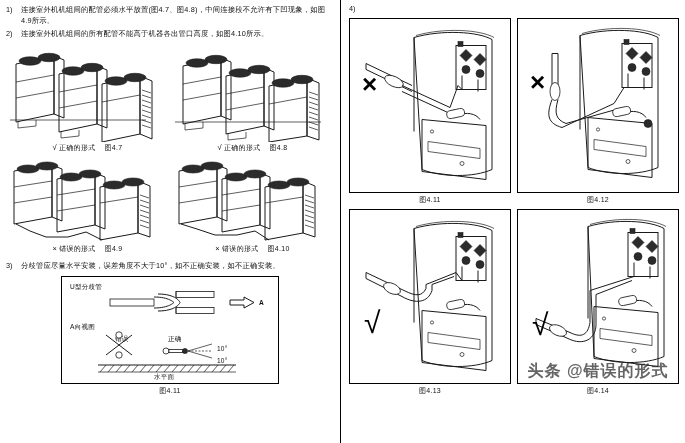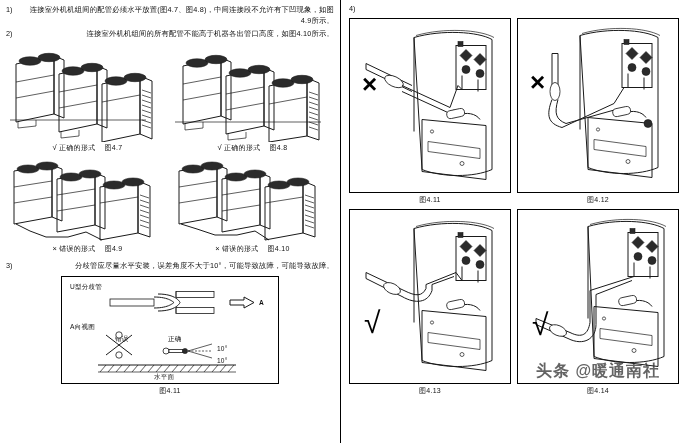--- a/index.html
+++ b/index.html
@@ -50,21 +50,20 @@
   }
   .note-num {
     flex: 0 0 auto;
     width: 15px;
     font-size: 7.3px;
   }
   .note-text {
     flex: 1 1 auto;
     font-size: 7.3px;
     letter-spacing: 0.2px;
-    text-align: right;
   }
 
   
   .units-row {
     display: flex;
     justify-content: space-between;
     padding: 0 6px;
     box-sizing: border-box;
   }
   .unit-group {
@@ -390,21 +389,21 @@
         <span class="mark">×</span><span>错误的形式</span><span class="figno">图4.9</span>
       </div>
       <div class="caption">
         <span class="mark">×</span><span>错误的形式</span><span class="figno">图4.10</span>
       </div>
     </div>
 
     <div class="note-block" style="padding-top:6px;">
       <div class="note-line">
         <span class="note-num">3)</span>
-        <span class="note-text">分歧管应尽量水平安装，误差角度不大于10°，可能导致故障，可能导致故障。</span>
+        <span class="note-text">分歧管应尽量水平安装，误差角度不大于10°，如不正确安装，如不正确安装。</span>
       </div>
     </div>
 
     <div class="detail-wrap">
       <div class="detail-box">
         <span class="detail-label" style="left:8px; top:6px;">U型分歧管</span>
         <span class="detail-label" style="left:8px; top:46px;">A向视图</span>
         <span class="detail-label" style="left:197px; top:22px; font-weight:bold;">A</span>
         <span class="detail-label" style="left:53px; top:58px;">错误</span>
         <span class="detail-label" style="left:106px; top:58px;">正确</span>
@@ -632,20 +631,20 @@
               <path class="ink" d="M18 108 L52 122" stroke-width="1.2"></path>
               <path class="ink" d="M18 114 L50 128" stroke-width="1.2"></path>
               <path class="ink" d="M18 108 L18 114"></path>
               <ellipse class="ink-fill-white" cx="40" cy="120" rx="9" ry="5" transform="rotate(23 40 120)"></ellipse>
               <path class="ink" d="M52 122 C64 128 70 124 72 112 L72 80 L116 66" stroke-width="1.2"></path>
               <path class="ink" d="M50 128 C66 136 78 128 78 114 L78 84 L114 70" stroke-width="1.2"></path>
             </g>
             <path class="ink" d="M112 92 C120 88 130 90 134 96"></path>
             <rect class="ink-fill-white" x="100" y="88" width="18" height="8" rx="4" transform="rotate(-12 100 88)"></rect>
           </svg>
-          <div class="watermark">头条 @暖通南社</div>
+          <div class="watermark">头条 @错误的形式</div>
         </div>
         <div class="panel-caption">图4.14</div>
       </div>
 
     </div>
   </div>
 </div>
 
 </body></html>

